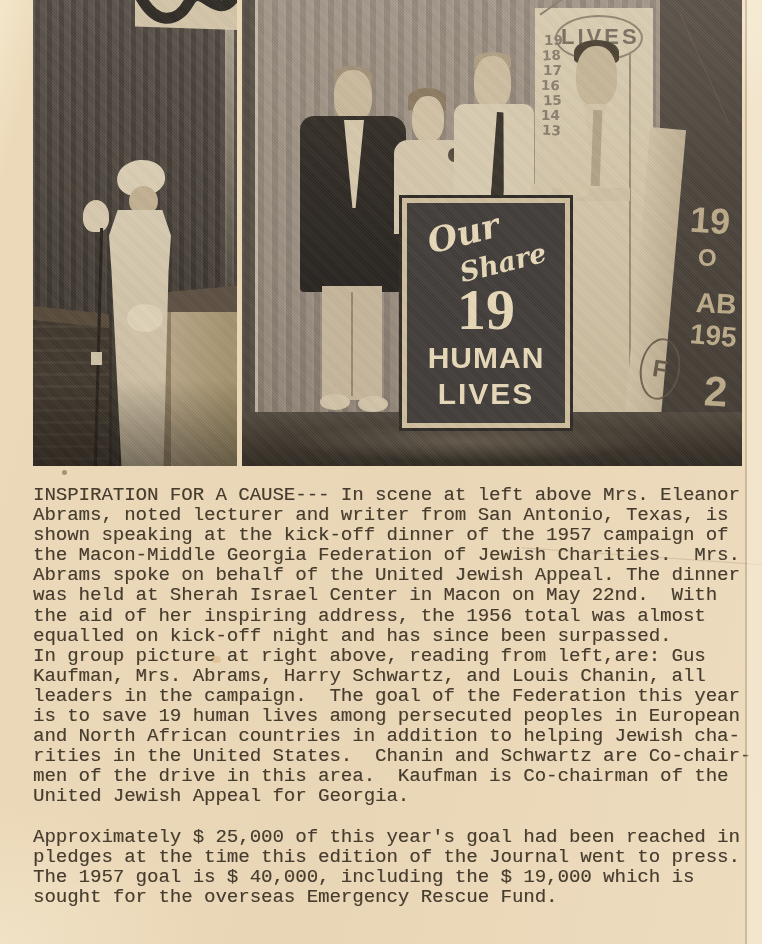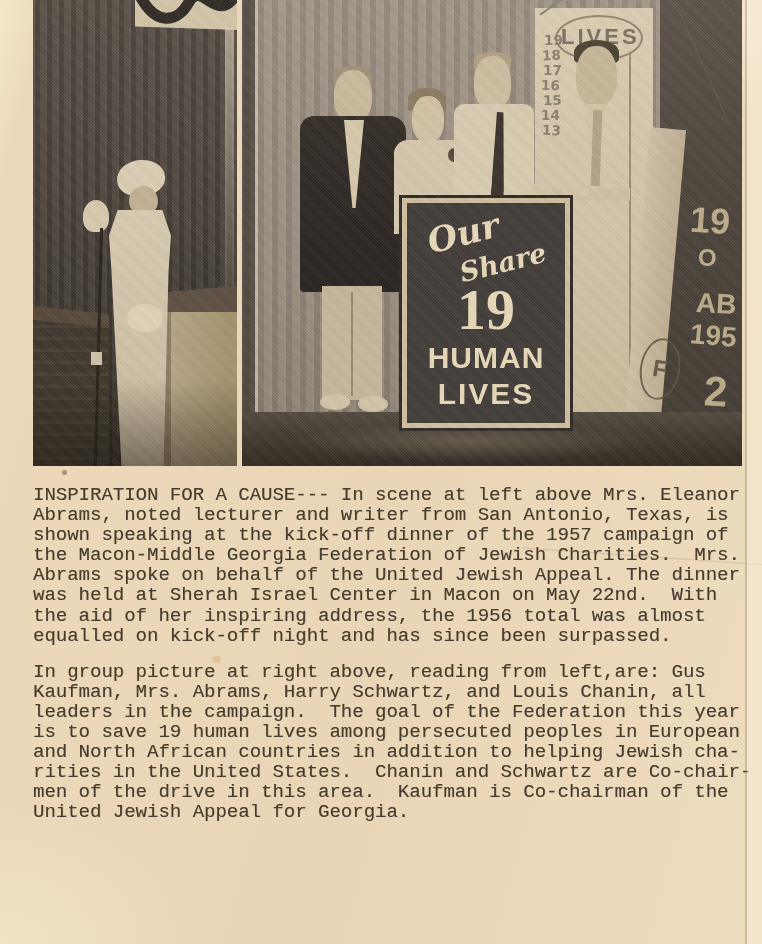--- a/index.html
+++ b/index.html
@@ -109,21 +109,21 @@
   .sign-19{left:0;top:78px;width:100%;text-align:center;font-family:"Liberation Serif",serif;
     font-weight:bold;font-size:58px;color:#e9dabb;line-height:1;}
   .sign-human{left:0;top:138px;width:100%;text-align:center;font-weight:bold;font-size:30px;color:#e9dabb;letter-spacing:1px;}
   .sign-lives{left:0;top:174px;width:100%;text-align:center;font-weight:bold;font-size:30px;color:#e9dabb;letter-spacing:2px;}
   
   .caption{left:33px;top:485px;width:724px;
     font-family:"Liberation Mono","DejaVu Sans Mono",monospace;
     font-size:19px;line-height:20.1px;color:#473d2f;
     text-shadow:0.4px 0.3px 0 rgba(71,61,47,.4);}
   .caption p{position:static;margin:0;white-space:pre-wrap;}
-  .caption p + p{margin-top:16px;}
+  .caption p + p{}
   .caption p.last{margin-top:20px;}
 </style>
 </head>
 <body>
 
 <div class="page">
 
   <div class="photo photo-left">
     <div class="pl-banner">
       <svg width="102" height="44" viewBox="0 0 102 44">
@@ -231,20 +231,24 @@
 the aid of her inspiring address, the 1956 total was almost
 equalled on kick-off night and has since been surpassed.</p>
     <p>In group picture at right above, reading from left,are: Gus
 Kaufman, Mrs. Abrams, Harry Schwartz, and Louis Chanin, all
 leaders in the campaign.  The goal of the Federation this year
 is to save 19 human lives among persecuted peoples in European
 and North African countries in addition to helping Jewish cha-
 rities in the United States.  Chanin and Schwartz are Co-chair-
 men of the drive in this area.  Kaufman is Co-chairman of the
 United Jewish Appeal for Georgia.</p>
+    <p class="last">Approximately $ 25,000 of this year's goal had been reached in
+pledges at the time this edition of the Journal went to press.
+The 1957 goal is $ 40,000, including the $ 19,000 which is
+sought for the overseas Emergency Rescue Fund.</p>
   </div>
 
   <div class="crease"></div>
   <div class="paper-strip-right"></div>
   <div class="paper-edge-right"></div>
   <div class="fold-line"></div>
   <div class="stain-a"></div>
   <div class="stain-b"></div>
 </div>
 

